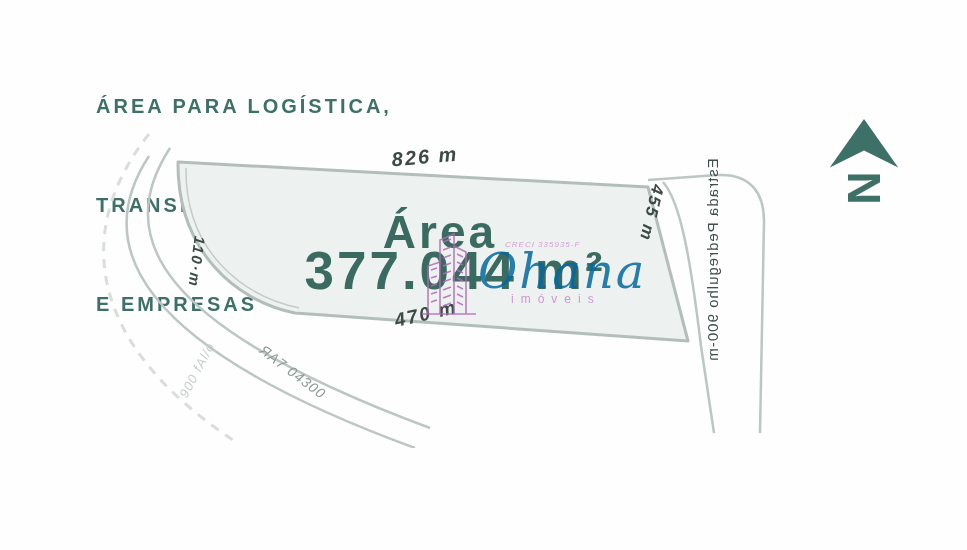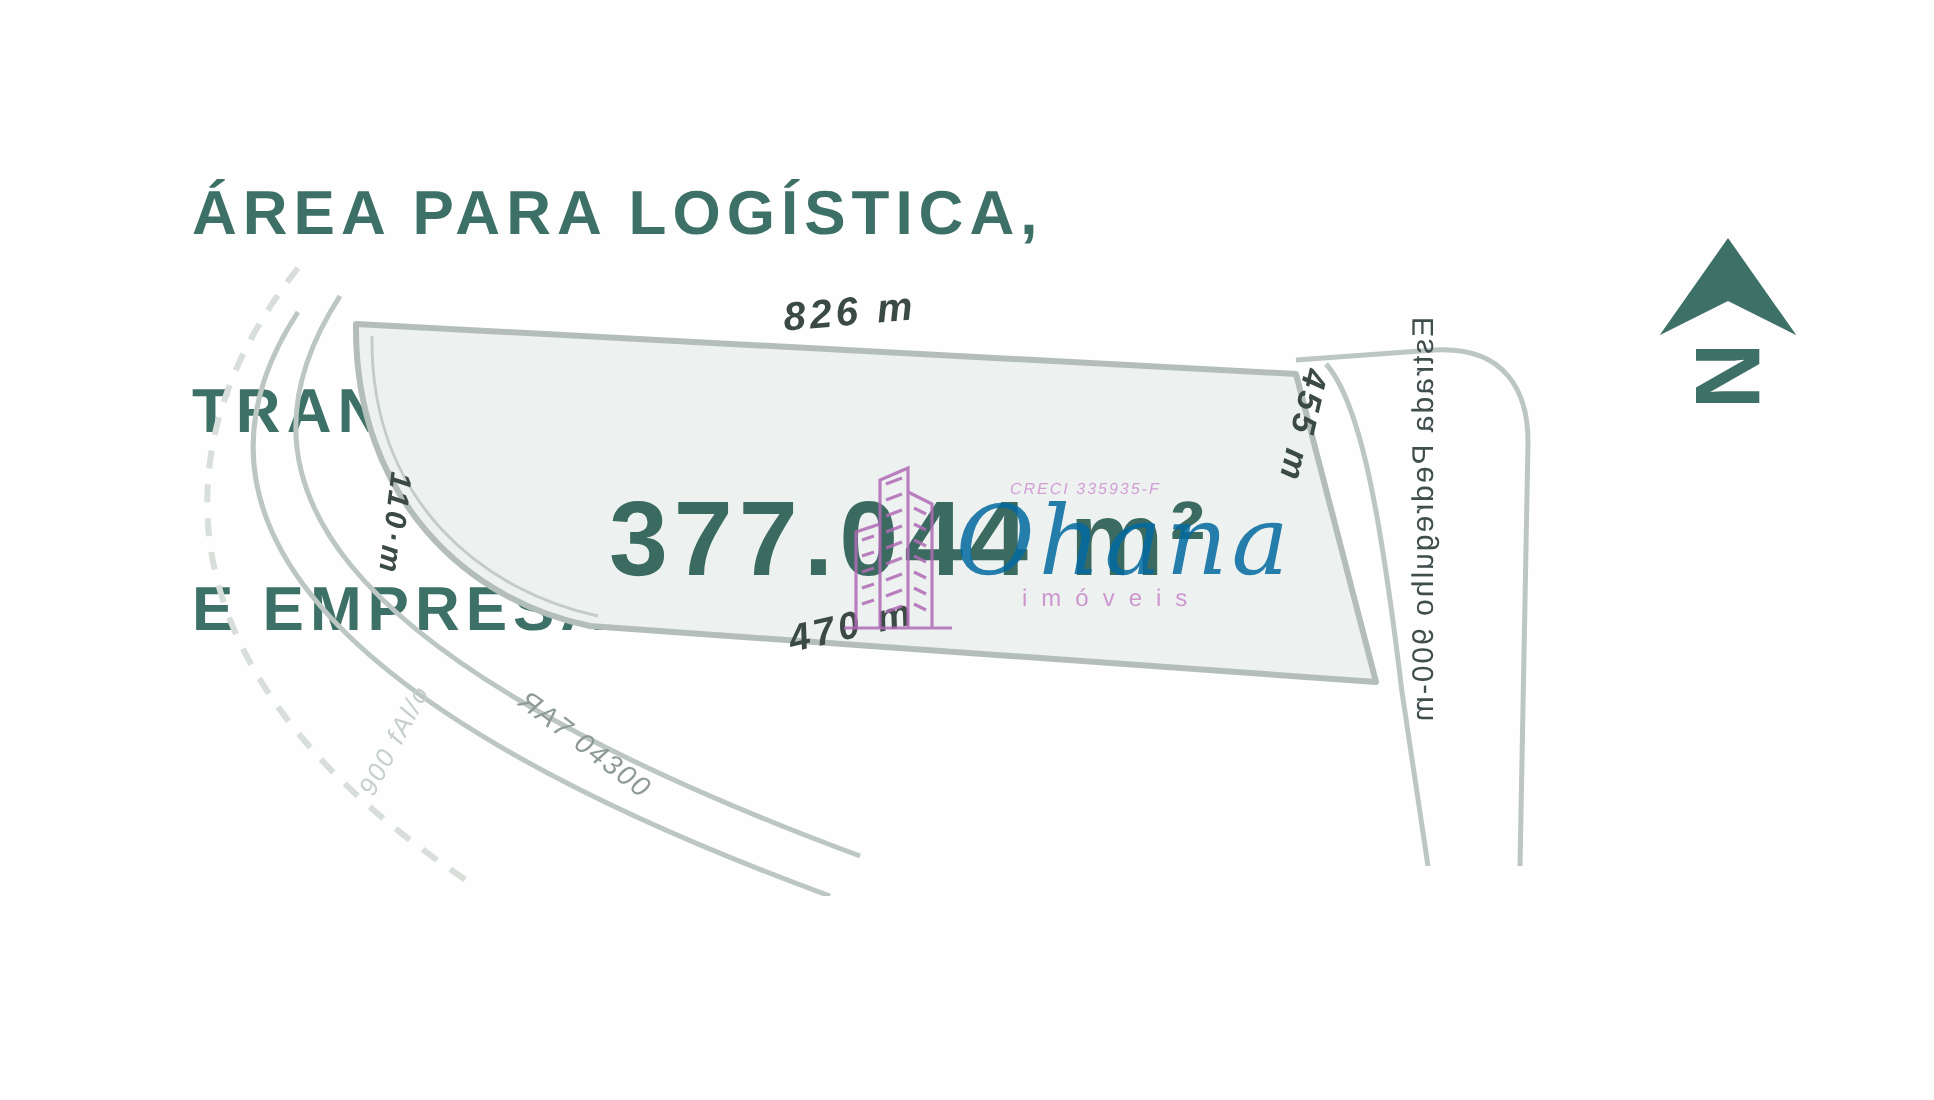--- a/index.html
+++ b/index.html
@@ -6,21 +6,21 @@
   body{
     width:967px;height:550px;overflow:hidden;position:relative;
     background:#fdfefd;
     font-family:"Liberation Sans",sans-serif;
   }
   .stage{position:absolute;inset:0;}
 
   
   .headline{
     position:absolute;left:96px;top:24px;
-    color:#3d7066;font-weight:bold;font-size:31px;line-height:33px;
+    color:#3d7066;font-weight:bold;font-size:20px;line-height:33px;
     letter-spacing:3px;white-space:pre;
   }
 
   
   .map-svg{position:absolute;left:85px;top:118px;width:700px;height:330px;}
 
   
   .lbl{position:absolute;transform:translate(-50%,-50%);white-space:nowrap;}
   .dim{color:#3c4a47;font-style:italic;font-weight:bold;letter-spacing:2px;}
   .dim-top   {left:425px;top:157px;font-size:20px;transform:translate(-50%,-50%) rotate(-5deg);}
@@ -104,20 +104,21 @@
 
   <div class="lbl dim dim-top">826 m</div>
   <div class="lbl dim dim-right">455 m</div>
   <div class="lbl dim dim-bottom">470 m</div>
   <div class="lbl dim dim-left">110·m</div>
 
   <div class="lbl road-code">ЯA7 04300</div>
   <div class="lbl road-left">900 fAl/o</div>
   <div class="lbl road-right">Estrada Pedregulho 900-m</div>
 
+  <div class="area-word">Área</div>
   <div class="area-value">377.044 m²</div>
 
   <svg class="wm wm-building" viewBox="0 0 58 84">
     <g fill="none" stroke="#b06ab5" stroke-width="1.6">
       <path d="M20,82 L20,8 L34,2 L34,82"></path>
       <path d="M34,14 L46,20 L46,82"></path>
       <path d="M8,82 L8,34 L20,30"></path>
       <path d="M23,10 L31,7 M23,18 L31,15 M23,26 L31,23 M23,34 L31,31 M23,42 L31,39 M23,50 L31,47 M23,58 L31,55 M23,66 L31,63 M23,74 L31,71"></path>
       <path d="M37,22 L43,25 M37,30 L43,33 M37,38 L43,41 M37,46 L43,49 M37,54 L43,57 M37,62 L43,65 M37,70 L43,73"></path>
       <path d="M11,38 L17,36 M11,46 L17,44 M11,54 L17,52 M11,62 L17,60 M11,70 L17,68"></path>

